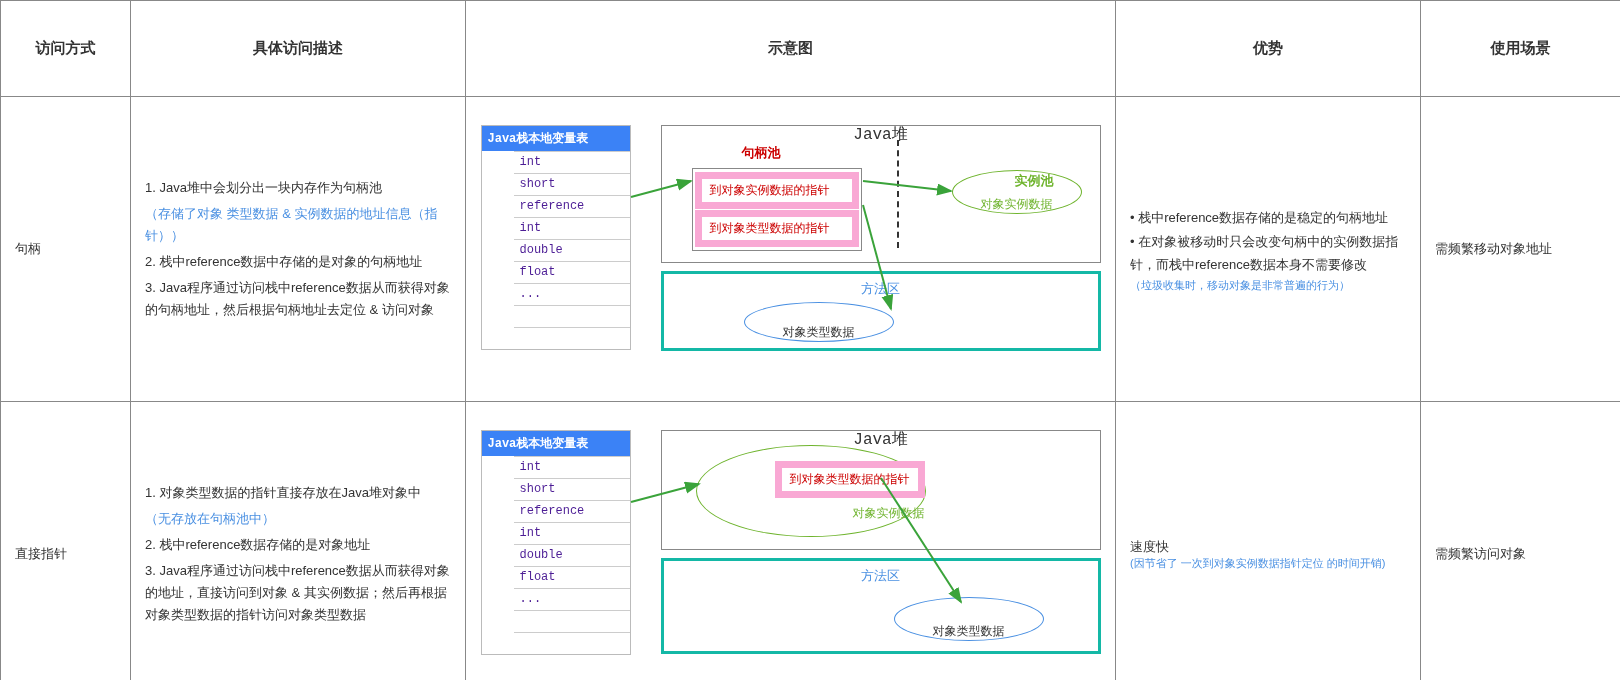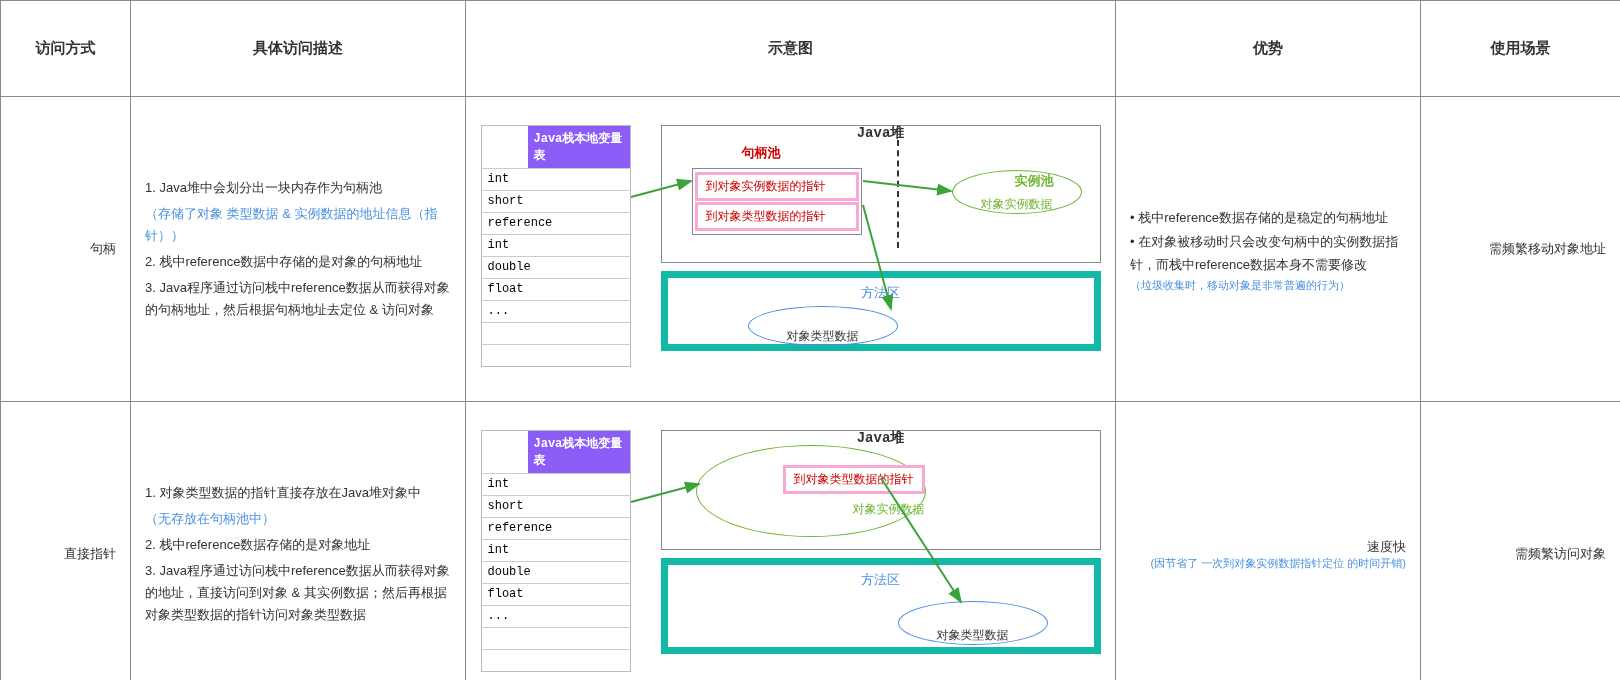--- a/index.html
+++ b/index.html
@@ -26,21 +26,21 @@
     font-size: 15px;
     text-align: center;
     height: 96px;
   }
   col.c1 { width: 130px; }
   col.c2 { width: 335px; }
   col.c3 { width: 650px; }
   col.c4 { width: 305px; }
   col.c5 { width: 200px; }
 
-  td.center { text-align: right; }
+  td.center { text-align: left; }
   td.row-body { height: 290px; }
 
   .desc-line { margin: 4px 0; line-height: 1.7; }
   .blue { color: #4a90e2; }
   .note-small { font-size: 11px; }
 
   .adv .bullet::before { content: "• "; }
   .adv .bullet { display: block; margin: 2px 0; line-height: 1.7; }
 
   
@@ -50,60 +50,60 @@
     height: 260px;
     margin: 0 auto;
   }
   .stack-box {
     position: absolute;
     left: 0; top: 6px;
     width: 150px;
     border: 1px solid #bbb;
   }
   .stack-title {
-    background: #8b5cf6; color: #fff;
+    background: #3b82f6; color: #fff;
     font-size: 12px; font-weight: bold;
     padding: 4px 6px;
     font-family: "Courier New", monospace;
-    margin-left: 46px;
   }
   .stack-cell {
     border-top: 1px solid #ccc;
     font-family: "Courier New", monospace;
-    color: #000000;
+    color: #4c1d95;
     font-size: 12px;
     padding: 3px 6px;
     height: 22px;
+    margin-left: 32px;
   }
   .heap-outer {
     position: absolute;
     left: 180px; top: 6px; right: 0;
     border: 1px solid #888;
     height: 138px;
   }
   .heap-title {
     position: absolute; top: -2px; left: 50%; transform: translateX(-50%);
     font-family: "Courier New", monospace;
-    font-weight: bold;
-    font-size: 14px;
+    font-weight: normal;
+    font-size: 16px;
   }
   .lbl-handlepool {
     position: absolute; left: 80px; top: 18px;
     color: #c00; font-size: 13px; font-weight: 600;
   }
   .lbl-instpool {
     position: absolute; right: 46px; top: 18px;
     color: #6fb42e; font-size: 13px; font-weight: 600; margin-top: 28px;
   }
   .ptr-stack {
     position: absolute;
     border: 1px solid #888;
   }
   .ptr-row {
-    border: 3px solid #f9a8d4;
+    border: 7px solid #f9a8d4;
     color: #c00;
     font-size: 12px;
     padding: 3px 8px;
     margin: 1px 0;
     text-align: left;
   }
   .ellipse {
     position: absolute;
     border: 1px solid #6fb42e;
     border-radius: 50%;
@@ -116,21 +116,21 @@
   .vdiv {
     position: absolute;
     border-left: 2px dashed #333;
     height: 108px;
     top: 14px;
   }
 
   .method-outer {
     position: absolute;
     left: 180px; top: 152px; right: 0;
-    border: 7px solid #14b8a6;
+    border: 3px solid #14b8a6;
     height: 80px;
   }
   .method-title {
     position: absolute; left: 50%; top: 6px; transform: translateX(-50%);
     color: #4a90e2; font-size: 13px;
   }
   svg.arrows {
     position: absolute; left: 0; top: 0; width: 100%; height: 100%;
     pointer-events: none;
   }

